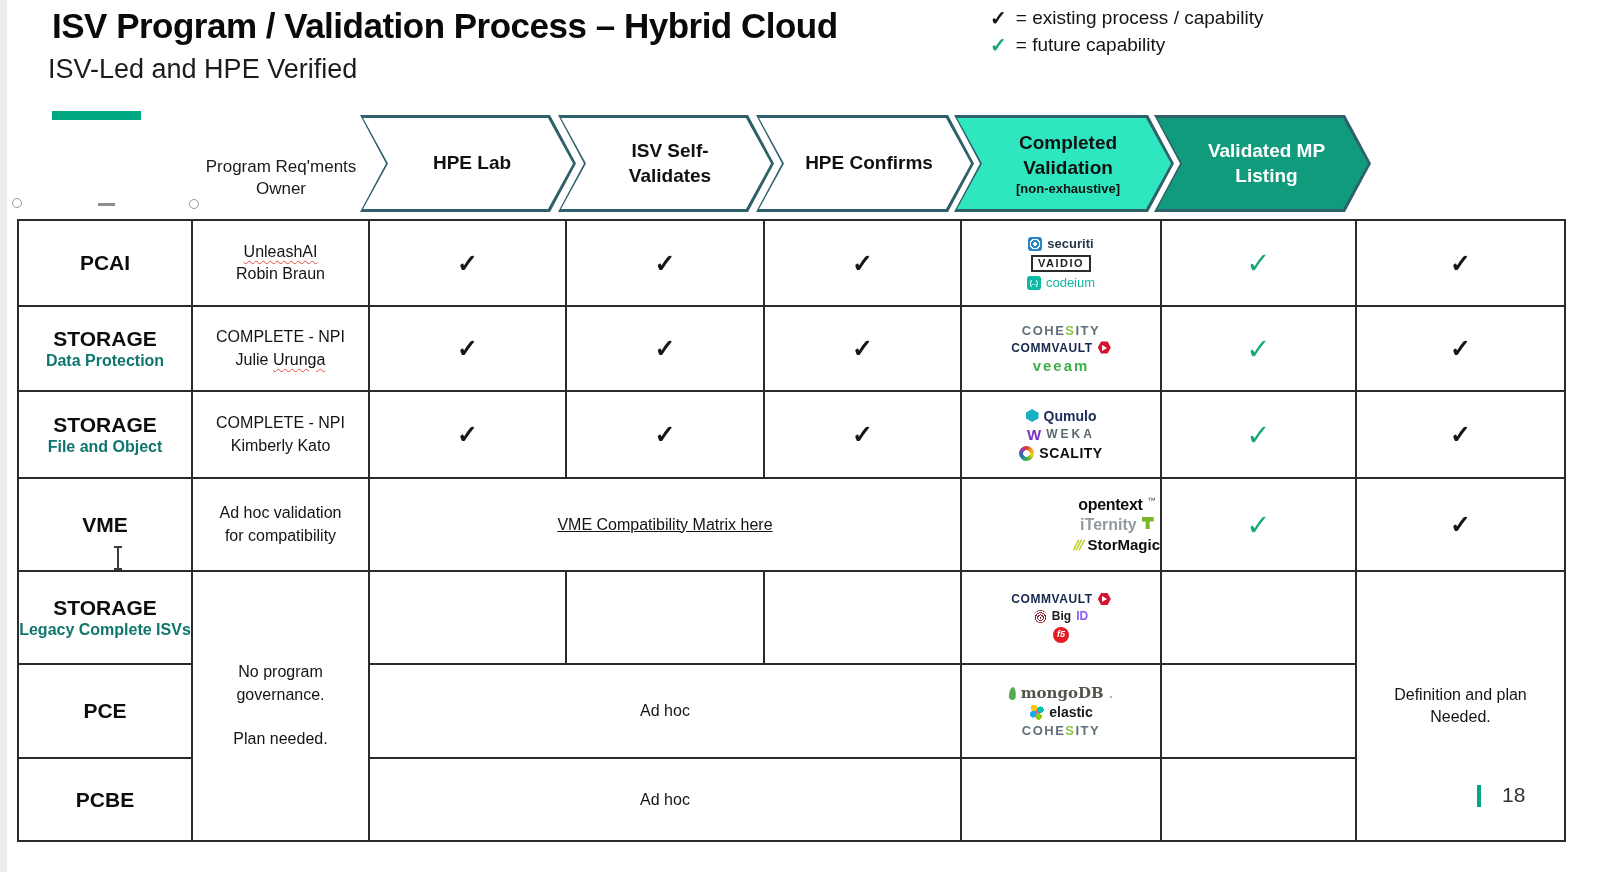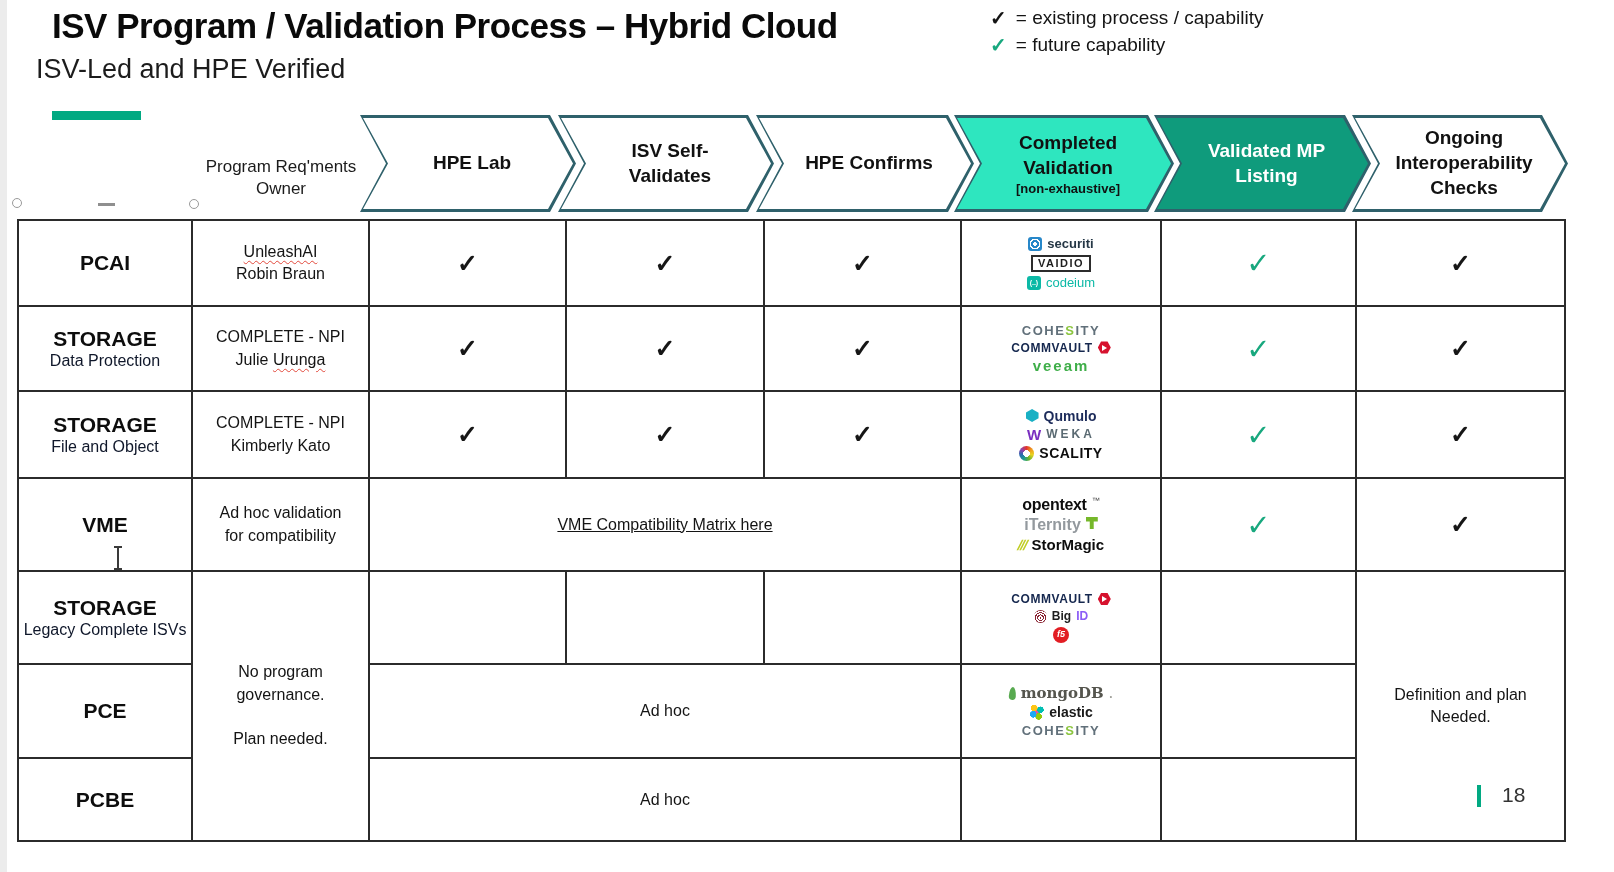--- a/index.html
+++ b/index.html
@@ -2,21 +2,21 @@
 <html><head>
 <meta charset="utf-8">
 <style>
   html,body{margin:0;padding:0;background:#fff;}
   .page{position:relative;width:1614px;height:872px;background:#fff;overflow:hidden;
         font-family:"Liberation Sans",sans-serif;color:#111;}
   .edge-strip{position:absolute;left:0;top:0;width:7px;height:872px;background:#ececec;}
 
   
   .title{position:absolute;left:52px;top:6px;font-size:35px;font-weight:800;letter-spacing:-0.5px;color:#0a0a0a;white-space:nowrap;}
-  .subtitle{position:absolute;left:36px;top:54px;font-size:27px;font-weight:400;color:#1c1c1c;}
+  .subtitle{position:absolute;left:48px;top:54px;font-size:27px;font-weight:400;color:#1c1c1c;}
   .green-bar{position:absolute;left:52px;top:111px;width:89px;height:9px;background:#01A982;}
 
   
   .legend{position:absolute;left:990px;top:6px;display:flex;flex-direction:column;gap:3px;}
   .legend-row{display:flex;align-items:center;gap:9px;font-size:19px;color:#141414;}
   .legend-check{font-size:20px;font-weight:600;color:#141414;}
   .legend-check.future{color:#18A87E;}
 
   
   .owner-header{position:absolute;left:193px;top:156px;width:176px;text-align:center;
@@ -36,21 +36,21 @@
   .chev .note{font-size:13px;font-weight:600;color:#111;margin-top:1px;}
 
   
   .isv-table{position:absolute;left:17px;top:219px;display:grid;background:#2b2b2b;
     grid-template-columns:172px 175px 195px 196px 195px 198px 193px 207px;
     grid-template-rows:84px 83px 85px 91px 91px 92px 81px;
     gap:2px;padding:2px;}
   .cell{background:#fff;display:flex;flex-direction:column;align-items:center;justify-content:center;
         text-align:center;overflow:hidden;}
   .cat{font-size:21px;font-weight:800;color:#0d0d0d;line-height:1.2;}
-  .subcat{font-size:16px;font-weight:400;color:#0f172a;line-height:1.25;}
+  .subcat{font-size:16px;font-weight:700;color:#0f766e;line-height:1.25;}
   .owner{font-size:16px;color:#141414;line-height:1.4;}
   .check{font-size:25px;font-weight:600;color:#161616;}
   .check.green{font-size:29px;font-weight:500;color:#18A87E;}
   .link-text{font-size:16px;color:#141414;text-decoration:underline;}
   .adhoc{font-size:16px;color:#141414;}
   .sq{text-decoration:underline;text-decoration-style:wavy;text-decoration-color:#e2493c;
       text-decoration-thickness:1px;text-underline-offset:3px;}
   .para-gap{height:22px;}
 
   
@@ -168,26 +168,20 @@
     <div class="inner">
         <div class="label">HPE Confirms</div>
       </div>
   </div>
   <div class="chev filled-dark" style="left:1154px;width:217px;">
     <div class="outer"></div>
     <div class="inner">
         <div class="label">Validated MP Listing</div>
       </div>
   </div>
-  <div class="chev" style="left:1352px;width:216px;">
-    <div class="outer"></div>
-    <div class="inner">
-        <div class="label">Ongoing Interoperability Checks</div>
-      </div>
-  </div>
 
   <div class="isv-table">
 
     <div class="cell" style="grid-area:1/1/2/2;">
       <div class="cat">PCAI</div>
     </div>
     <div class="cell" style="grid-area:1/2/2/3;">
       <div class="owner sq">UnleashAI</div>
       <div class="owner">Robin Braun</div>
     </div>
@@ -304,21 +298,21 @@
     <div class="cell" style="grid-area:4/1/5/2;">
       <div class="cat">VME</div>
     </div>
     <div class="cell" style="grid-area:4/2/5/3;">
       <div class="owner">Ad hoc validation</div>
       <div class="owner">for compatibility</div>
     </div>
     <div class="cell" style="grid-area:4/3/5/6;">
       <span class="link-text">VME Compatibility Matrix here</span>
     </div>
-    <div class="cell" style="grid-area:4/6/5/7;">
+    <div class="cell" style="grid-area:4/6/5/7;align-items:flex-end;">
       <div class="logo-stack">
         <div class="logo">
           <span class="t-opentext">opentext</span>
           <span class="t-opentext-tm">™</span>
         </div>
         <div class="logo">
           <span class="t-iternity">iTernity</span>
           <span class="ic ic-iternity"></span>
         </div>
         <div class="logo">

